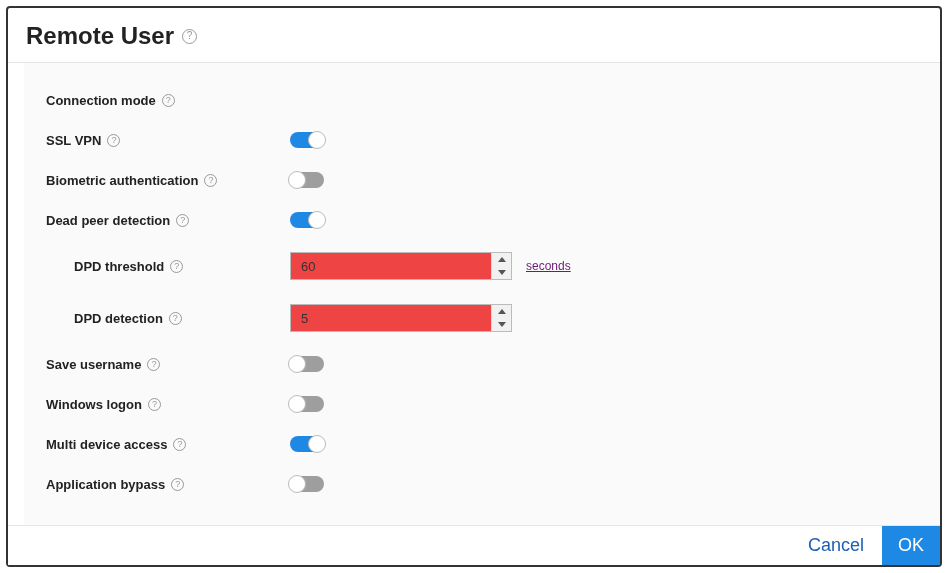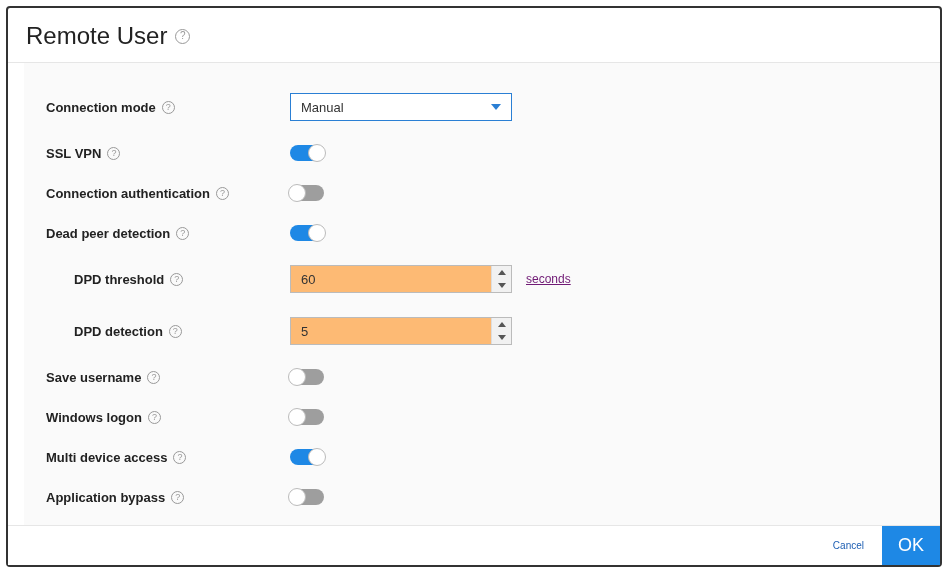--- a/index.html
+++ b/index.html
@@ -19,21 +19,21 @@
     }
     .header {
       padding: 14px 18px 12px;
       border-bottom: 1px solid #e6e6e6;
       display: flex;
       align-items: center;
       gap: 8px;
     }
     .header-title {
       font-size: 24px;
-      font-weight: 400;
+      font-weight: 700;
       color: #222;
     }
     .help-icon {
       display: inline-flex;
       align-items: center;
       justify-content: center;
       width: 15px;
       height: 15px;
       border: 1px solid #999;
       border-radius: 50%;
@@ -113,21 +113,21 @@
       border-radius: 50%;
       top: -1px;
     }
     .toggle.on .knob { right: -2px; }
     .toggle.off .knob { left: -2px; }
     .spinner {
       display: flex;
       width: 222px;
       height: 28px;
       border: 1px solid #bbb;
-      background: #fdba74;
+      background: #ef4444;
     }
     .spinner input {
       flex: 1;
       border: none;
       outline: none;
       padding: 0 10px;
       font-size: 13px;
       color: #333;
       background: transparent;
     }
@@ -163,21 +163,21 @@
       display: flex;
       align-items: stretch;
       justify-content: flex-end;
       border-top: 1px solid #e6e6e6;
       background: #fff;
     }
     .btn-cancel {
       display: flex;
       align-items: center;
       padding: 0 18px;
-      font-size: 10px;
+      font-size: 18px;
       color: #1e5fb3;
       cursor: pointer;
     }
     .btn-ok {
       display: flex;
       align-items: center;
       justify-content: center;
       width: 58px;
       background: #1e88e5;
       color: #fff;
@@ -195,43 +195,37 @@
     <span class="help-icon">?</span>
   </div>
 
   <div class="body">
 
     <div class="form-row">
       <div class="label-cell">
         <span class="label-text">Connection mode</span>
         <span class="help-icon sm">?</span>
       </div>
-      <div class="control-cell">
-        <div class="select">
-          <span>Manual</span>
-          <span class="chevron-down"></span>
-        </div>
-      </div>
     </div>
 
     <div class="form-row">
       <div class="label-cell">
         <span class="label-text">SSL VPN</span>
         <span class="help-icon sm">?</span>
       </div>
       <div class="control-cell">
         <div class="toggle on">
             <div class="knob"></div>
           </div>
       </div>
     </div>
 
     <div class="form-row">
       <div class="label-cell">
-        <span class="label-text">Connection authentication</span>
+        <span class="label-text">Biometric authentication</span>
         <span class="help-icon sm">?</span>
       </div>
       <div class="control-cell">
         <div class="toggle off">
             <div class="knob"></div>
           </div>
       </div>
     </div>
 
     <div class="form-row">

